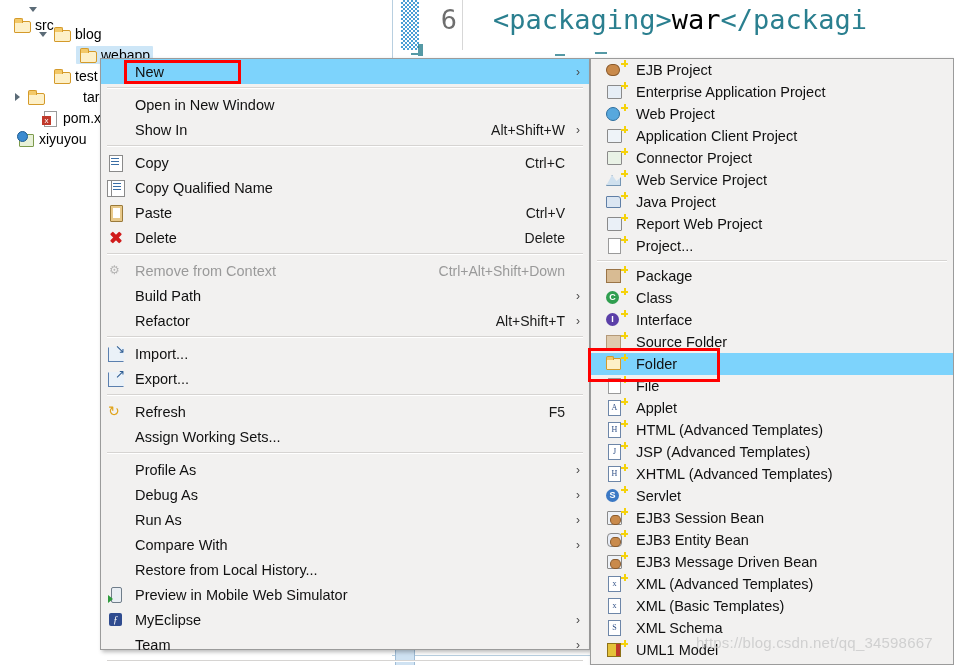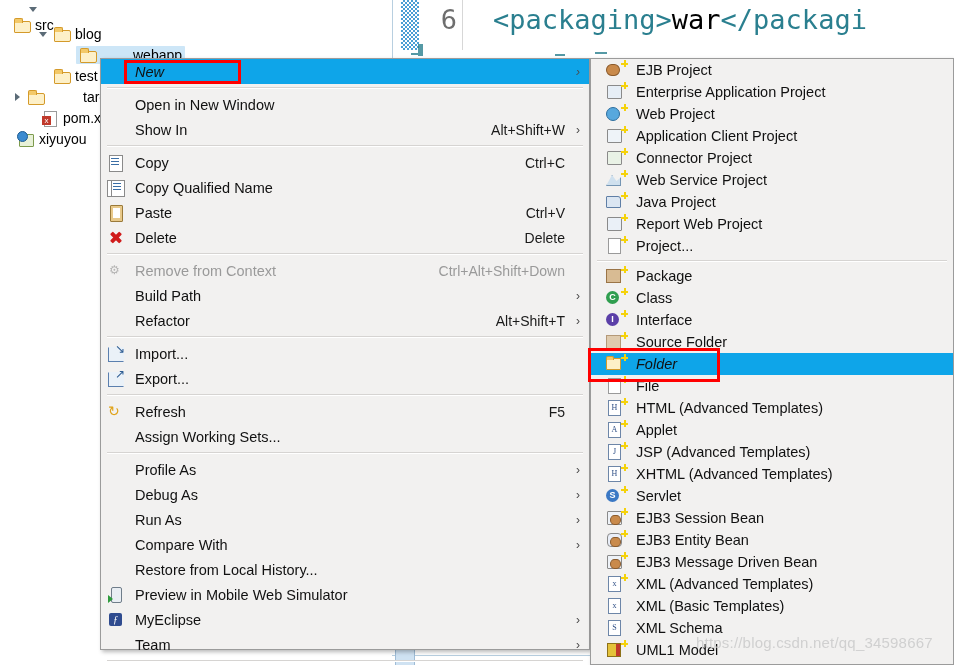--- a/index.html
+++ b/index.html
@@ -56,21 +56,20 @@
   .tree {
     position: absolute; left: 0; top: 0; width: 392px; height: 665px;
     background: #ffffff;
   }
   .tree-row {
     position: absolute; height: 21px; display: flex; align-items: center;
     font-size: 14px; color: #000000; white-space: nowrap;
   }
   .tree-row.sel .tree-label-bg {
     background: #cde6f7;
-    gap: 32px;
   }
   .tree-label-bg { padding: 1px 3px; border-radius: 1px; }
   .twisty {
     width: 14px; height: 14px; display: inline-block;
     position: relative; flex: 0 0 14px;
   }
   .twisty.down::before {
     content: ""; position: absolute; left: 3px; top: 5px;
     border-left: 4px solid transparent; border-right: 4px solid transparent;
     border-top: 5px solid #5b6b77;
@@ -134,21 +133,21 @@
     margin-left: 4px; position: relative;
   }
   .mi .mi-label { flex: 1 1 auto; padding-left: 6px; }
   .mi .mi-accel { color: #1a1a1a; padding-right: 6px; font-size: 14px; }
   .mi .mi-arrow {
     width: 14px; flex: 0 0 14px; text-align: center;
     color: #4a4a4a; font-size: 12px; padding-right: 4px;
   }
   .mi.disabled .mi-label,
   .mi.disabled .mi-accel { color: #9a9a9a; }
-  .mi.hl { background: #0ea5e9; font-style: italic; }
+  .mi.hl { background: #7dd3fc; }
   .msep {
     height: 1px; margin: 3px 6px 3px 6px; background: #d6d4d2;
     border-bottom: 1px solid #ffffff;
   }
 
   
   #ctx-menu { left: 100px; top: 58px; width: 490px; height: 592px; }
   #ctx-menu .mi { height: 25px; }
 
   
@@ -670,31 +669,31 @@
       </div>
       <div class="mi">
         <span class="mi-ico">
           <span class="lpage"></span>
           <span class="g spark"></span>
         </span>
         <span class="mi-label">File</span>
       </div>
       <div class="mi">
         <span class="mi-ico">
+          <span class="ltxt">A</span>
+          <span class="g spark"></span>
+        </span>
+        <span class="mi-label">Applet</span>
+      </div>
+      <div class="mi">
+        <span class="mi-ico">
           <span class="ltxt">H</span>
           <span class="g spark"></span>
         </span>
         <span class="mi-label">HTML (Advanced Templates)</span>
-      </div>
-      <div class="mi">
-        <span class="mi-ico">
-          <span class="ltxt">A</span>
-          <span class="g spark"></span>
-        </span>
-        <span class="mi-label">Applet</span>
       </div>
       <div class="mi">
         <span class="mi-ico">
           <span class="ltxt">J</span>
           <span class="g spark"></span>
         </span>
         <span class="mi-label">JSP (Advanced Templates)</span>
       </div>
       <div class="mi">
         <span class="mi-ico">

